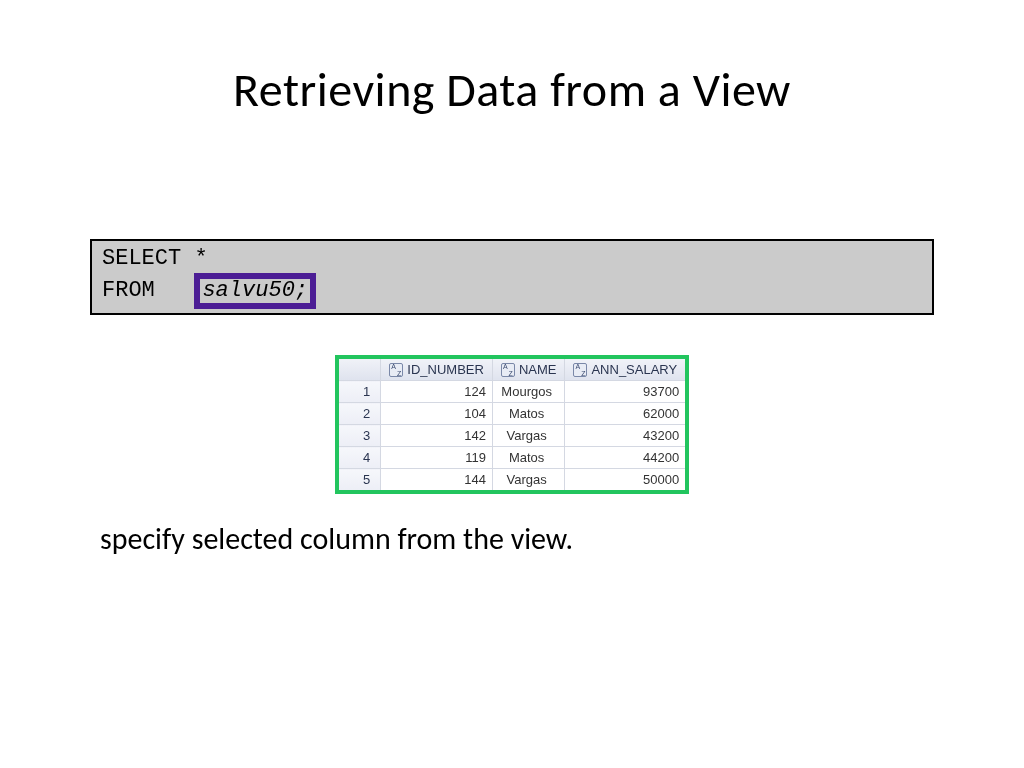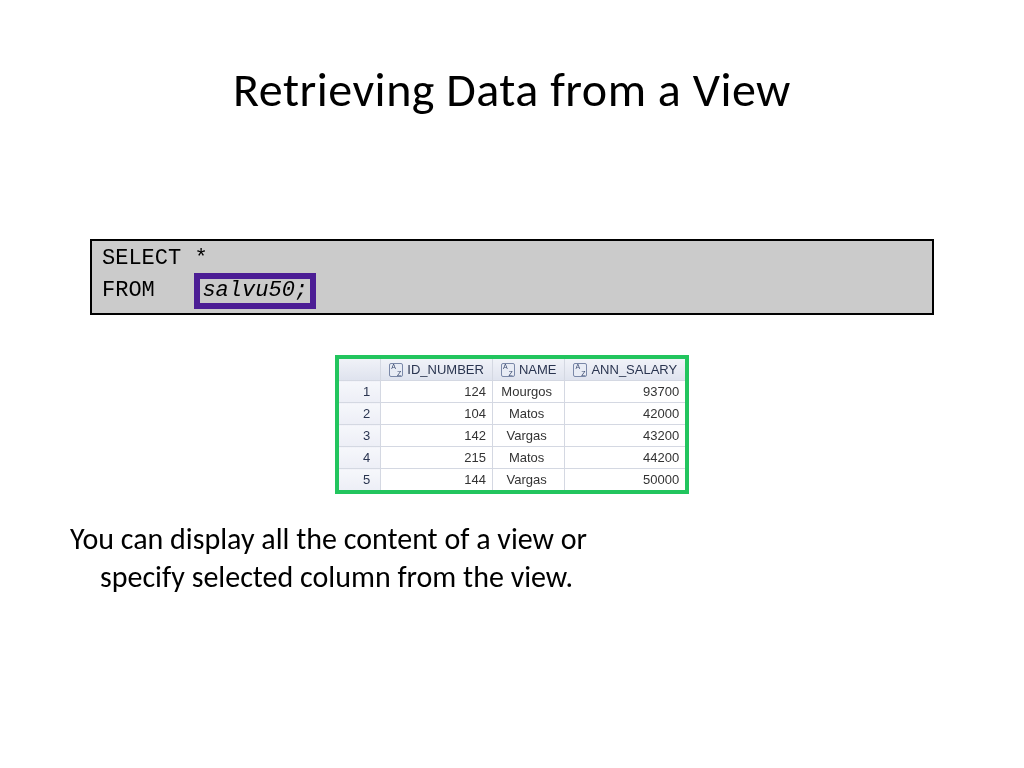--- a/index.html
+++ b/index.html
@@ -140,42 +140,41 @@
         <tr>
           <td class="rownum">1</td>
           <td class="num">124</td>
           <td class="txt">Mourgos</td>
           <td class="num">93700</td>
         </tr>
         <tr>
           <td class="rownum">2</td>
           <td class="num">104</td>
           <td class="txt">Matos</td>
-          <td class="num">42000</td>
+          <td class="num">62000</td>
         </tr>
         <tr>
           <td class="rownum">3</td>
           <td class="num">142</td>
           <td class="txt">Vargas</td>
           <td class="num">43200</td>
         </tr>
         <tr>
           <td class="rownum">4</td>
-          <td class="num">215</td>
+          <td class="num">119</td>
           <td class="txt">Matos</td>
           <td class="num">44200</td>
         </tr>
         <tr>
           <td class="rownum">5</td>
           <td class="num">144</td>
           <td class="txt">Vargas</td>
           <td class="num">50000</td>
         </tr>
       </tbody>
     </table>
   </div>
 
   <div class="body-text">
-    <span>You can display all the content of a view or</span>
     <span class="indent">specify selected column from the view.</span>
   </div>
 
 </div>
 
 </body></html>

